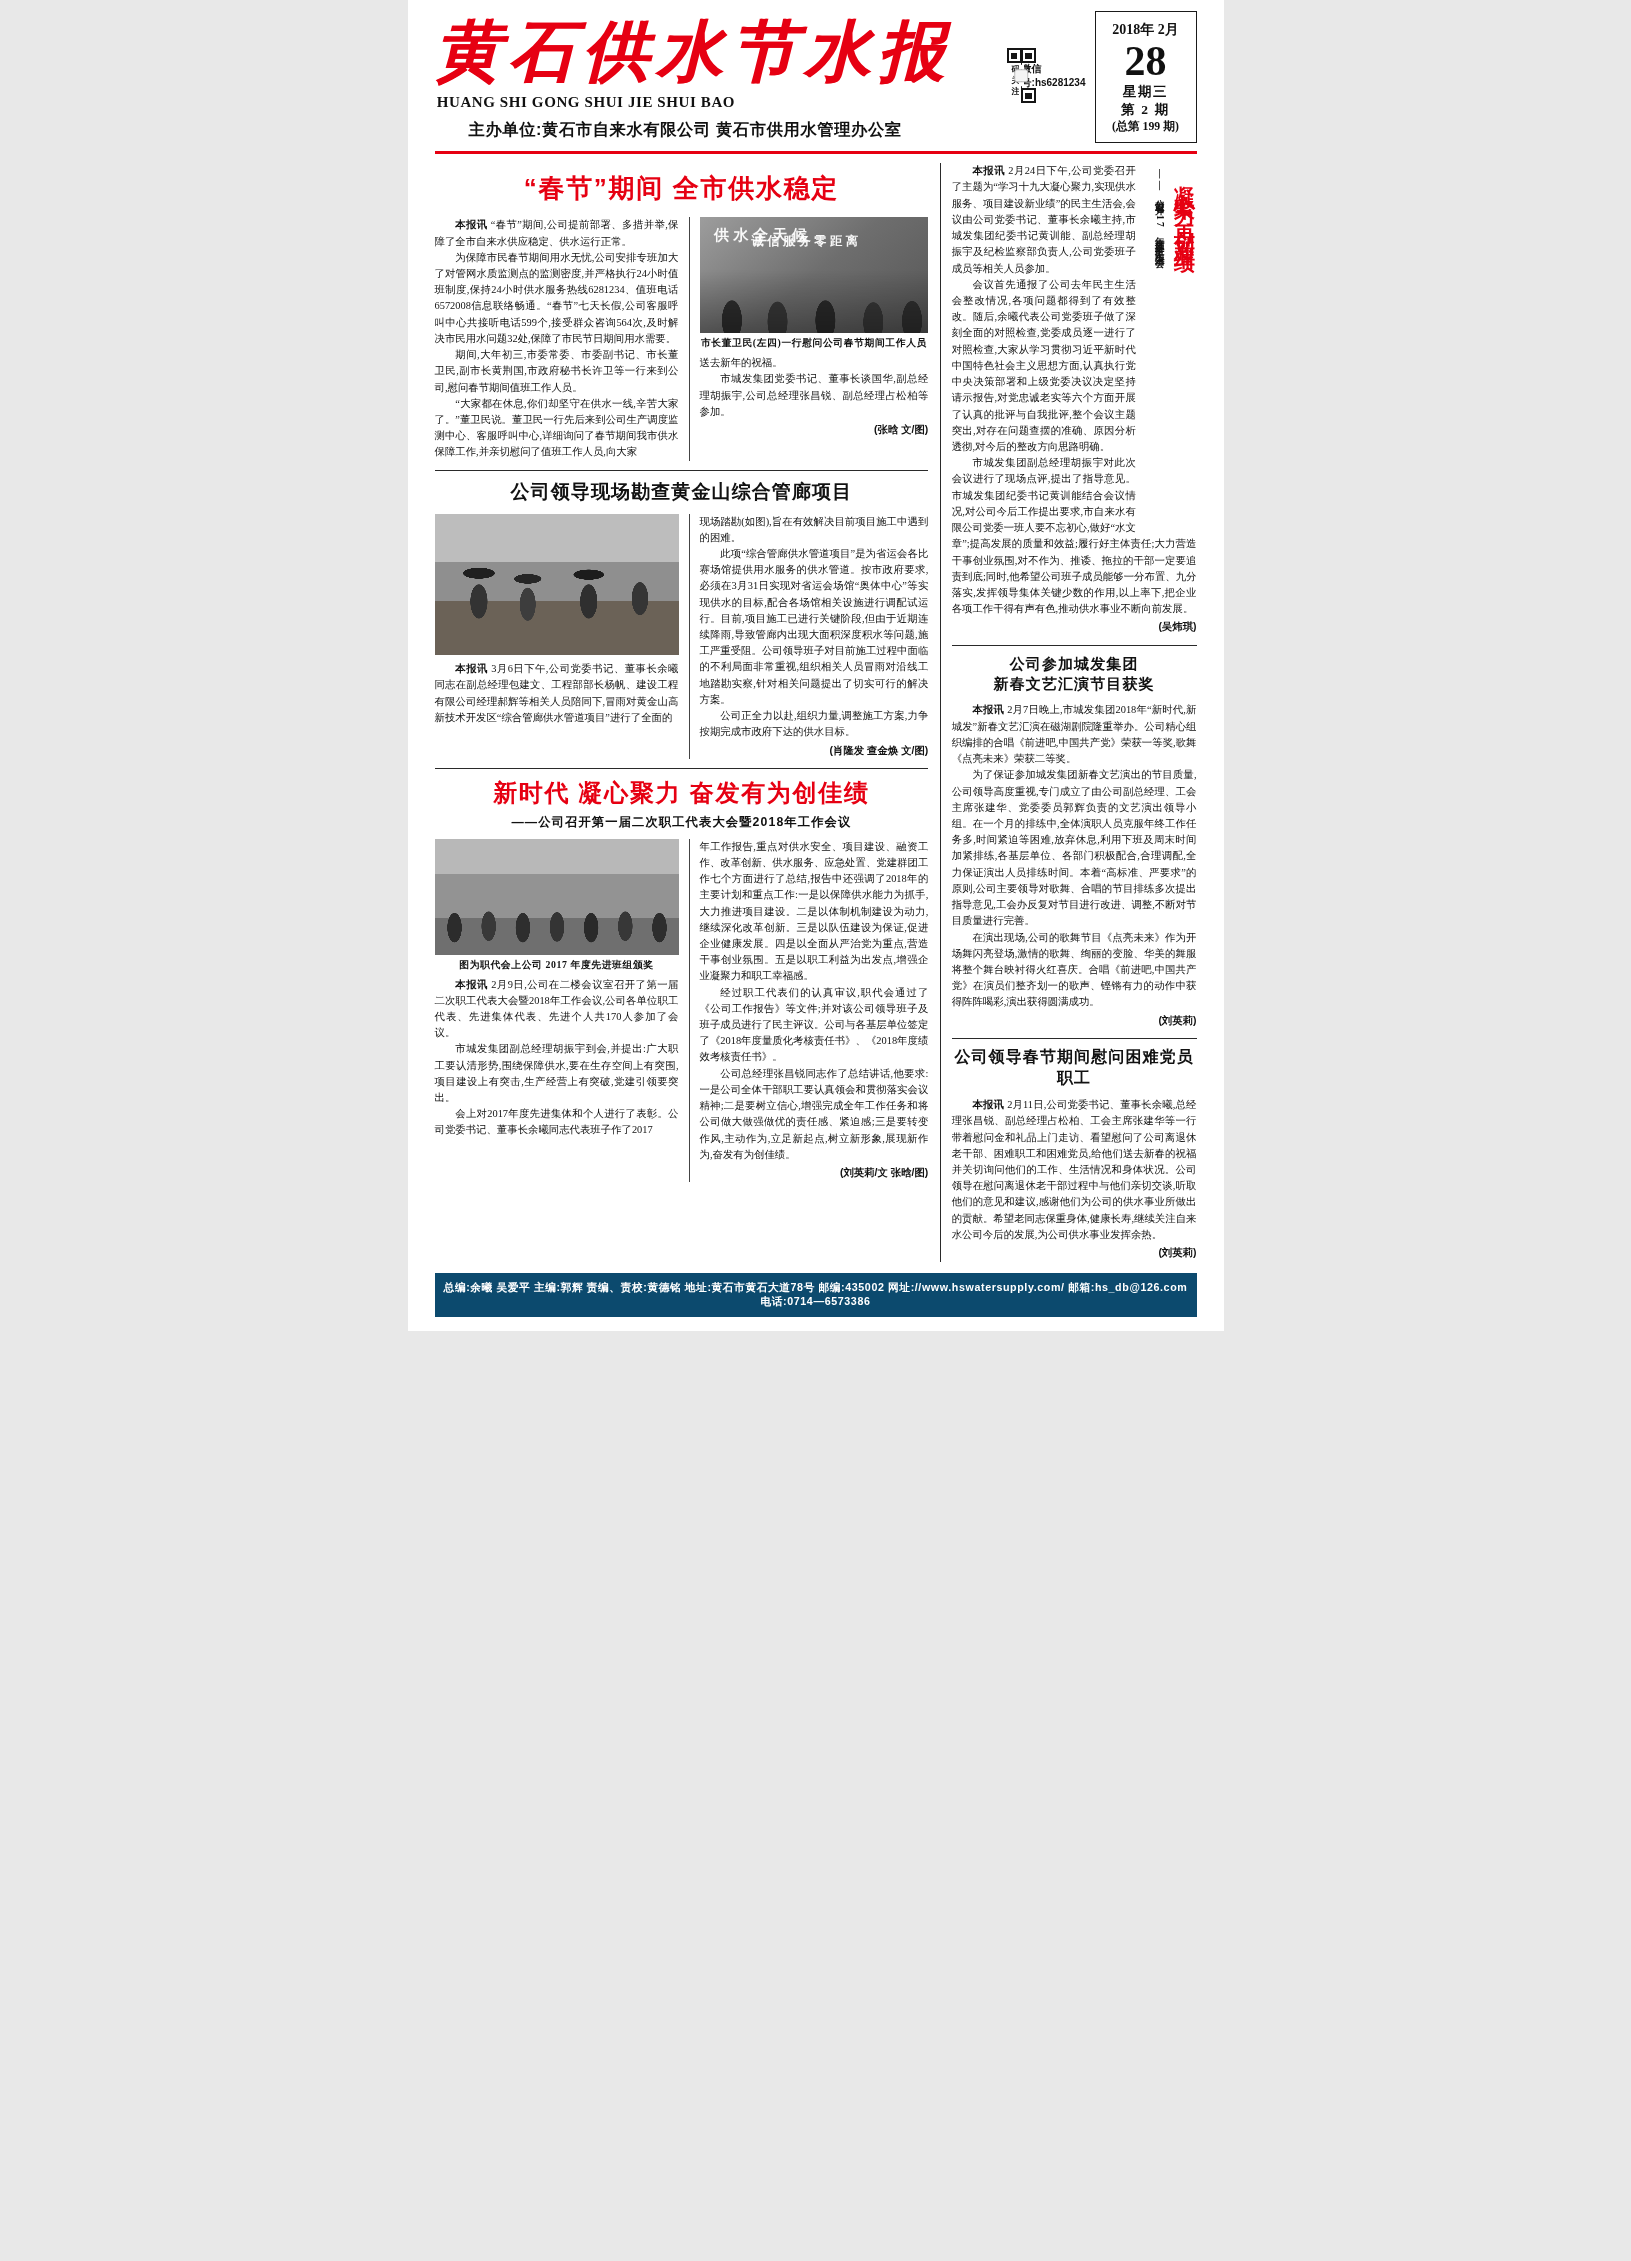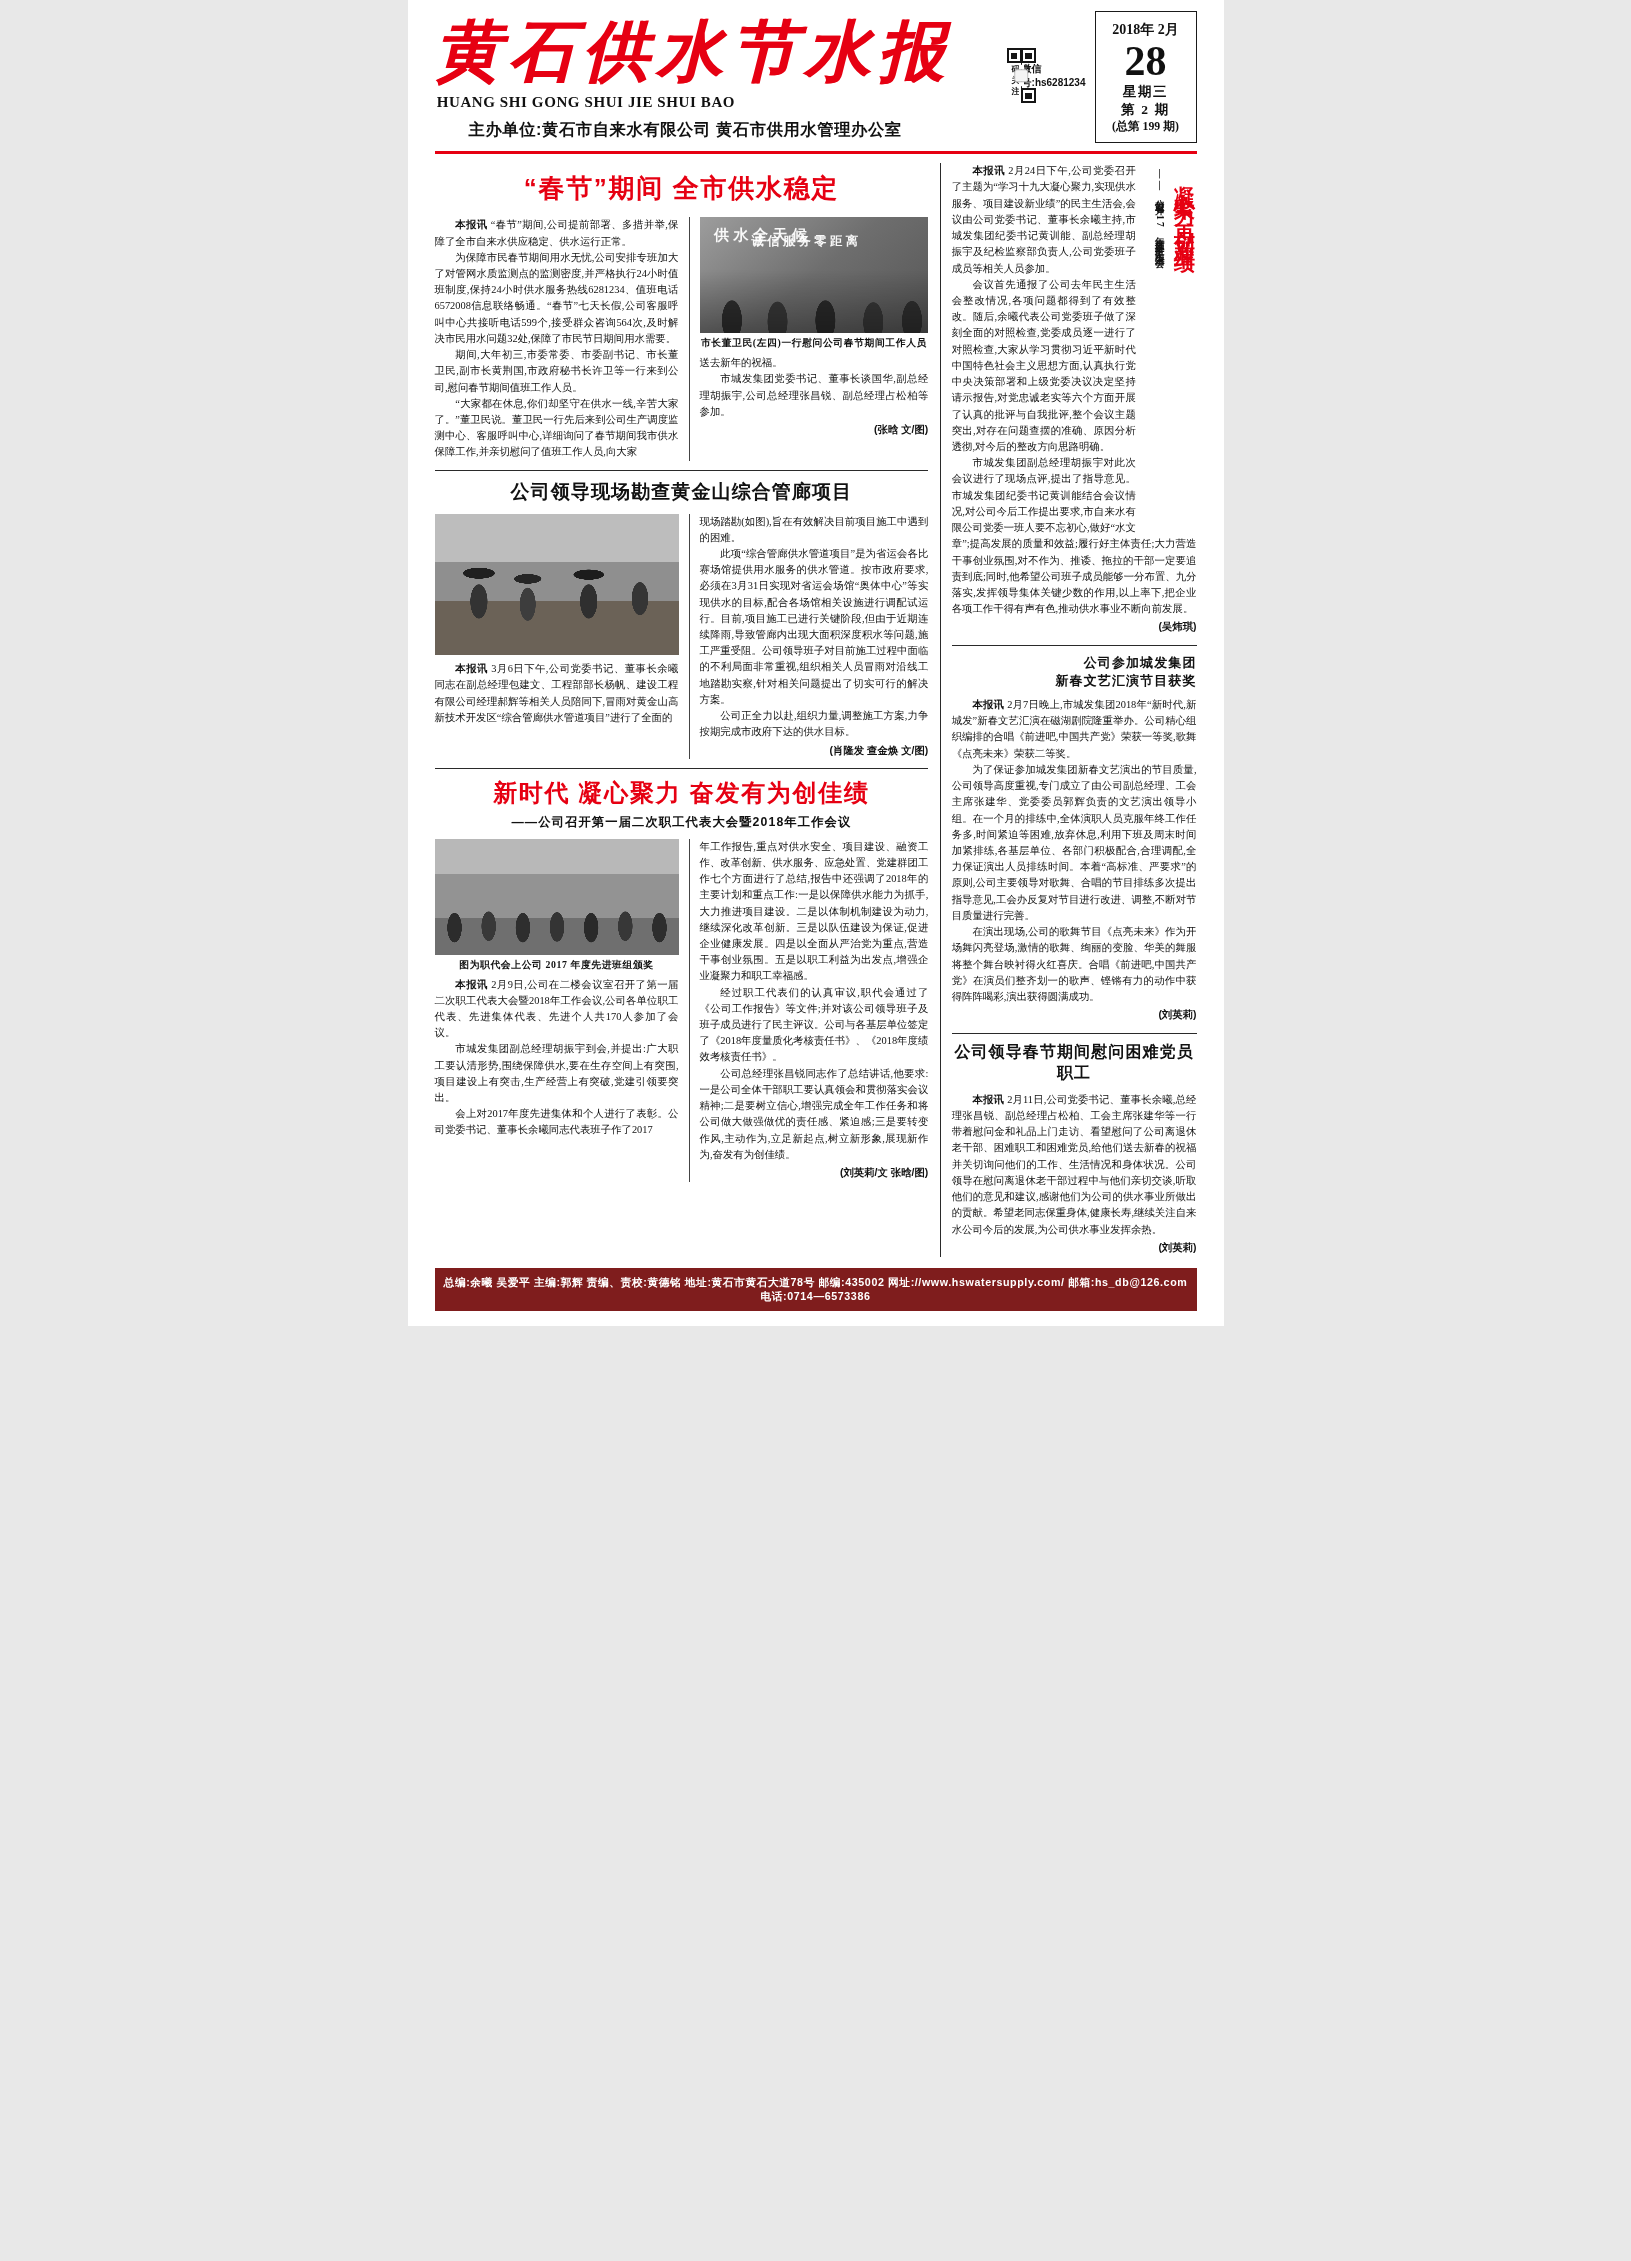--- a/index.html
+++ b/index.html
@@ -91,32 +91,32 @@
        radial-gradient(ellipse 12.3px 25px at 50% 61%, #343434 58%, #0000 60%),
        radial-gradient(ellipse 12.3px 25px at 64% 62%, #2a2a2a 58%, #0000 60%),
        radial-gradient(ellipse 12.3px 25px at 78% 60%, #373737 58%, #0000 60%),
        radial-gradient(ellipse 12.3px 25px at 92% 62%, #2d2d2d 58%, #0000 60%); }
 
   
   .hl-spring { font-size:26px; margin:7.9px 0 11.2px; }
   .hl-pipe { font-size:19px; margin:2.2px 0 9px; }
   .hl-congress { font-size:24px; margin:3.4px 0 4.5px; }
   .sub-congress { font-size:12.3px; margin-bottom:7.9px; }
-  .hl-gala { font-size:13px; line-height:1.35; margin:1.1px 0 7.9px;text-align:right; }
+  .hl-gala { font-size:15px; line-height:1.35; margin:1.1px 0 7.9px; }
   .hl-care { font-size:16px; margin:1.1px 0 7.9px; }
 
   .vert-head { float:right; width:54px; height:359px; writing-mode:vertical-rl;
      padding:5.6px 0 0 3.4px; margin-left:6.7px; }
   .vh-main { display:block; color:#e60012; font-family:"Liberation Sans",sans-serif;
      font-weight:700; font-size:21px; letter-spacing:6.7px; line-height:1.15; }
   .vh-sub { display:block; color:#111; font-weight:700; font-size:9.5px; letter-spacing:2.2px;
      margin-right:6.7px; font-family:"Liberation Serif",serif; }
 
   
-  .footer { margin-top:11.2px; background:#7f1d1d; color:#fff; text-align:center;
+  .footer { margin-top:11.2px; background:#0c4a6e; color:#fff; text-align:center;
      font-family:"Liberation Sans","DejaVu Sans",sans-serif; font-weight:700;
      font-size:10.7px; letter-spacing:0.6px; padding:7.9px 3.4px; }
 </style>
 </head>
 <body>
 
 <div class="page">
 
   <header class="masthead">
     <div class="mast-left">

